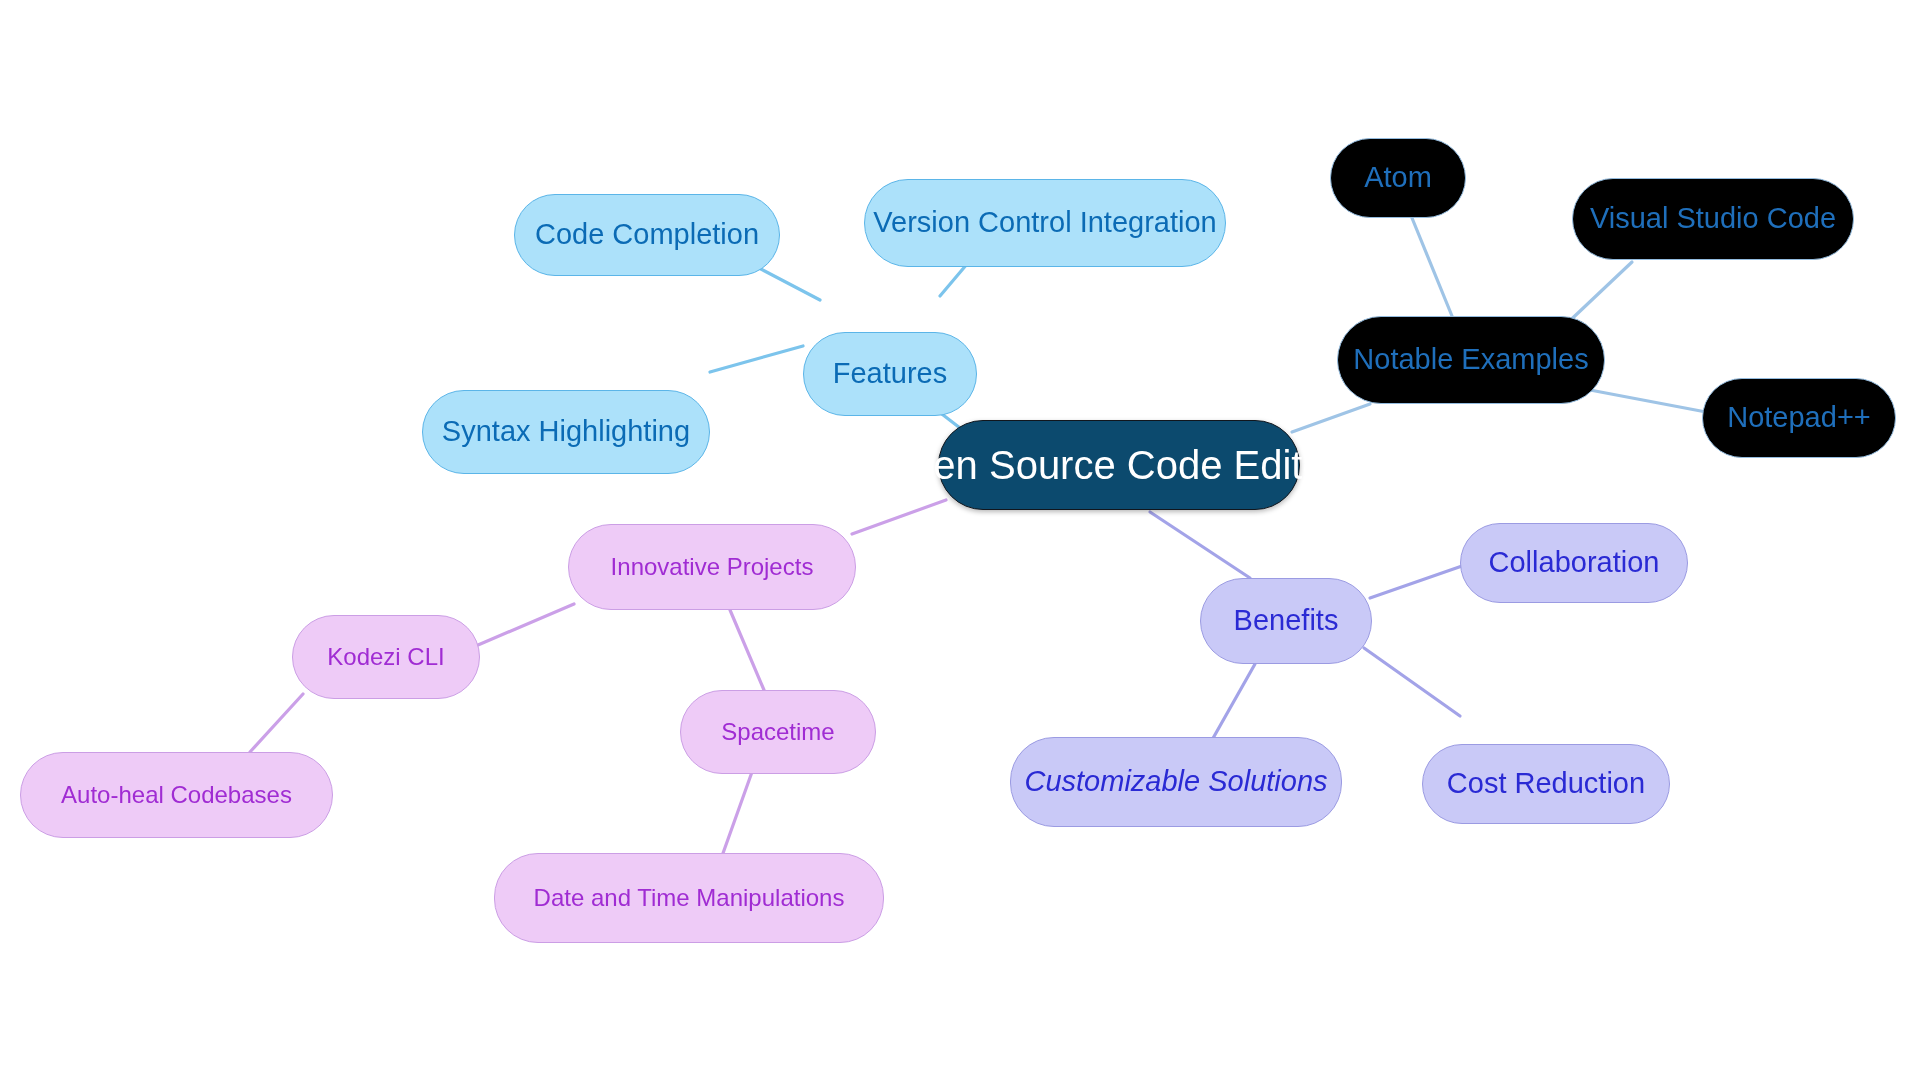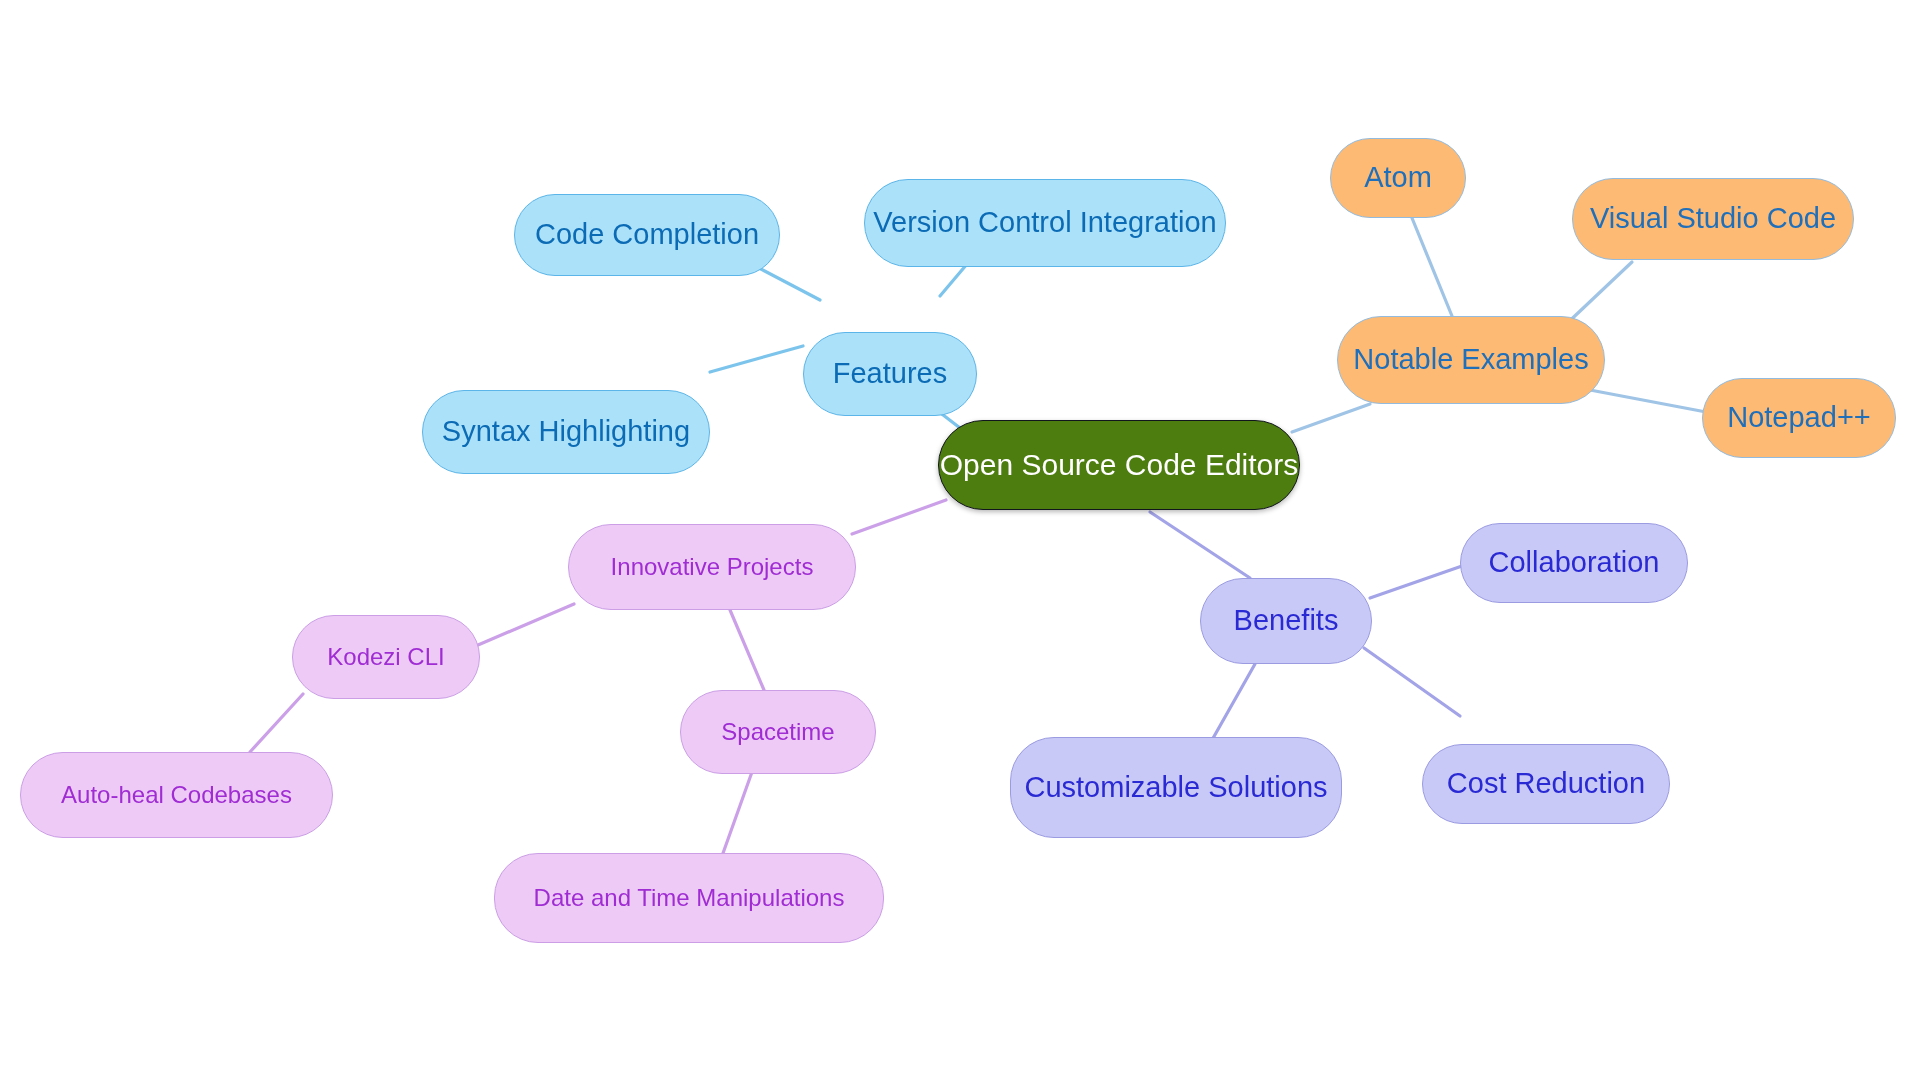--- a/index.html
+++ b/index.html
@@ -29,37 +29,37 @@
     align-items: center;
     justify-content: center;
     text-align: center;
     border-style: solid;
     border-width: 1.6px;
     white-space: nowrap;
     line-height: 1.15;
     user-select: none;
   }
   .node-root {
-    background: #4d7c0f;
+    background: #0c4a6e;
     border-color: #11161d;
     color: #ffffff;
     border-radius: 46px;
-    font-size: 30px;
+    font-size: 40px;
     box-shadow: 0 2px 5px rgba(0,0,0,0.28);
   }
   .node-blue {
     background: #ace1fa;
     border-color: #5bb5e8;
     color: #0b6bb5;
     border-radius: 44px;
     font-size: 29px;
     margin-top: 42px;
   }
   .node-paleblue {
-    background: #fdba74;
+    background: #000000;
     border-color: #93bbde;
     color: #1f6fbb;
     border-radius: 44px;
     font-size: 29px;
   }
   .node-lavender {
     background: #c9c9f7;
     border-color: #9b9be2;
     color: #2a2ad4;
     border-radius: 44px;
@@ -127,21 +127,21 @@
       </div>
       <div class="node node-lavender" style="left: 1200px; top: 578px; width: 172px; height: 86px;">
         <span>Benefits</span>
       </div>
       <div class="node node-lavender" style="left: 1460px; top: 523px; width: 228px; height: 80px;">
         <span>Collaboration</span>
       </div>
       <div class="node node-lavender" style="left: 1422px; top: 744px; width: 248px; height: 80px;">
         <span>Cost Reduction</span>
       </div>
-      <div class="node node-lavender" style="left: 1010px; top: 737px; width: 332px; height: 101px;">
+      <div class="node node-lavender" style="left: 1010px; top: 737px; width: 332px; height: 90px; font-style: italic;">
         <span>Customizable Solutions</span>
       </div>
       <div class="node node-orchid" style="left: 568px; top: 524px; width: 288px; height: 86px;">
         <span>Innovative Projects</span>
       </div>
       <div class="node node-orchid" style="left: 292px; top: 615px; width: 188px; height: 84px;">
         <span>Kodezi CLI</span>
       </div>
       <div class="node node-orchid" style="left: 20px; top: 752px; width: 313px; height: 86px;">
         <span>Auto-heal Codebases</span>

